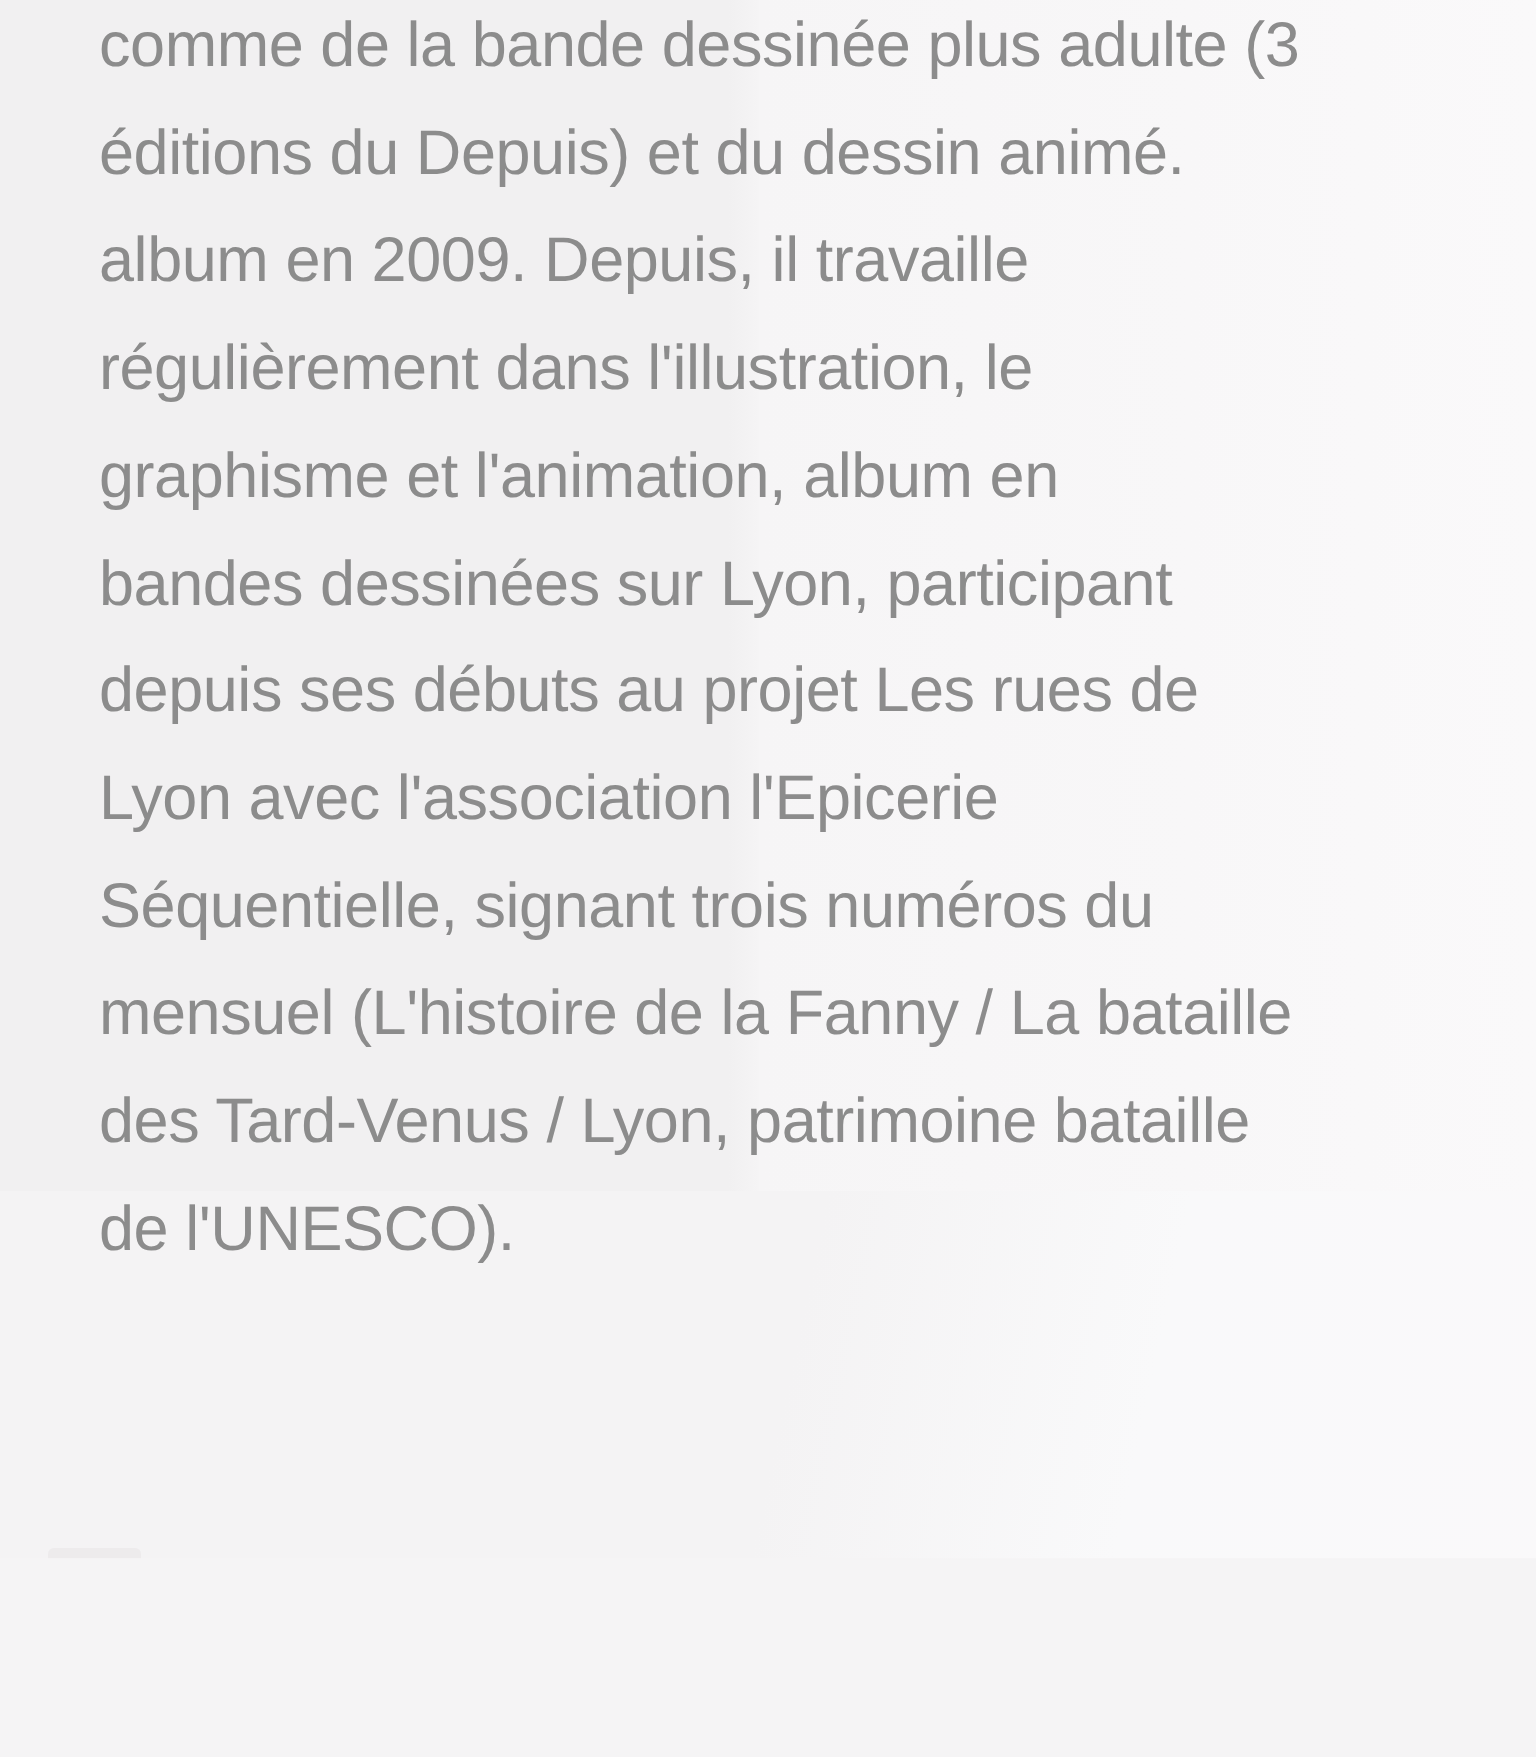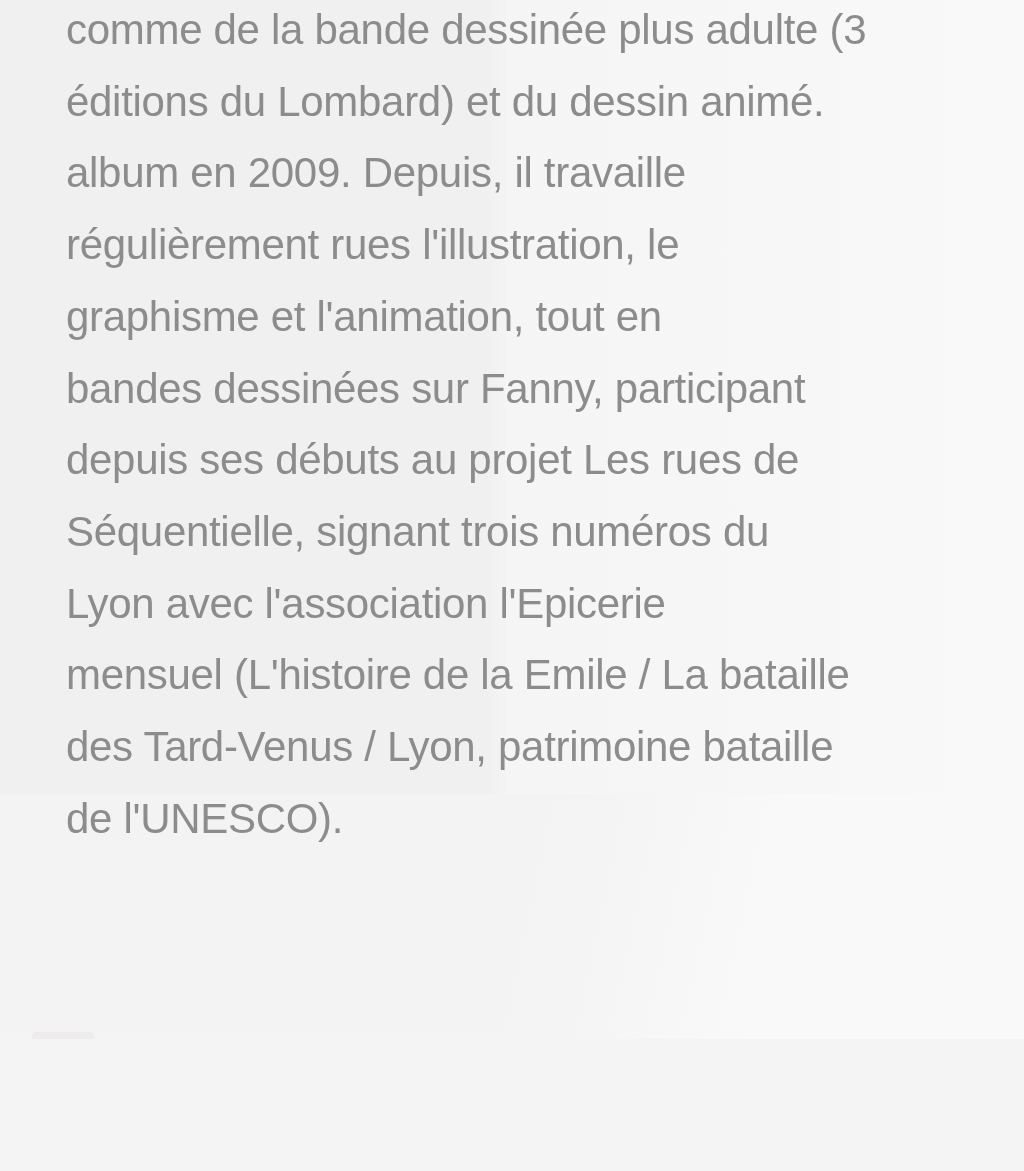--- a/index.html
+++ b/index.html
@@ -55,25 +55,25 @@
 <body>
 
 <div class="stage">
   <div class="bg bg-left"></div>
   <div class="bg bg-right"></div>
   <div class="bg bg-bottom"></div>
   <div class="smudge"></div>
 
   <div class="text-block">
     <div class="text-line">comme de la bande dessinée plus adulte (3</div>
-    <div class="text-line">éditions du Lombard) et du dessin animé.</div>
+    <div class="text-line">éditions du Depuis) et du dessin animé.</div>
     <div class="text-line">album en 2009. Depuis, il travaille</div>
-    <div class="text-line">régulièrement rues l'illustration, le</div>
-    <div class="text-line">graphisme et l'animation, tout en</div>
-    <div class="text-line">bandes dessinées sur Fanny, participant</div>
+    <div class="text-line">régulièrement dans l'illustration, le</div>
+    <div class="text-line">graphisme et l'animation, album en</div>
+    <div class="text-line">bandes dessinées sur Lyon, participant</div>
     <div class="text-line">depuis ses débuts au projet Les rues de</div>
+    <div class="text-line">Lyon avec l'association l'Epicerie</div>
     <div class="text-line">Séquentielle, signant trois numéros du</div>
-    <div class="text-line">Lyon avec l'association l'Epicerie</div>
-    <div class="text-line">mensuel (L'histoire de la Emile / La bataille</div>
+    <div class="text-line">mensuel (L'histoire de la Fanny / La bataille</div>
     <div class="text-line">des Tard-Venus / Lyon, patrimoine bataille</div>
     <div class="text-line">de l'UNESCO).</div>
   </div>
 </div>
 
 </body></html>

